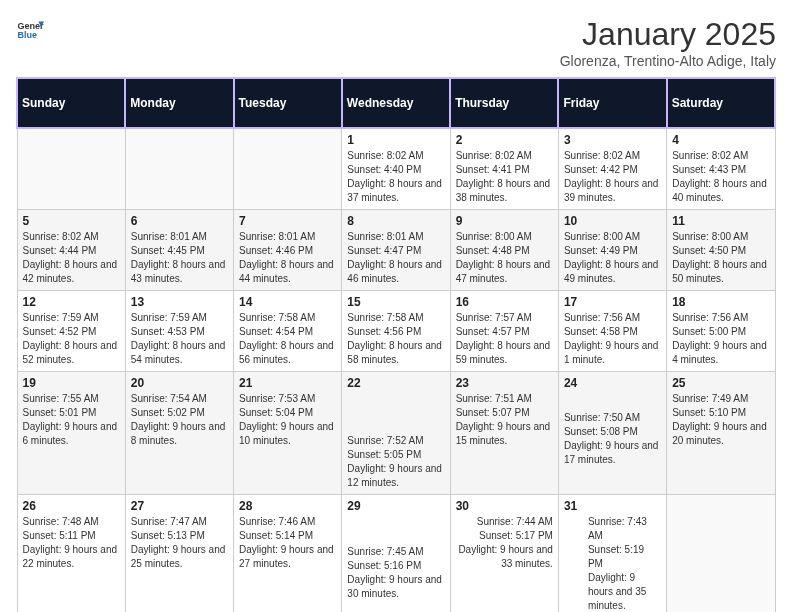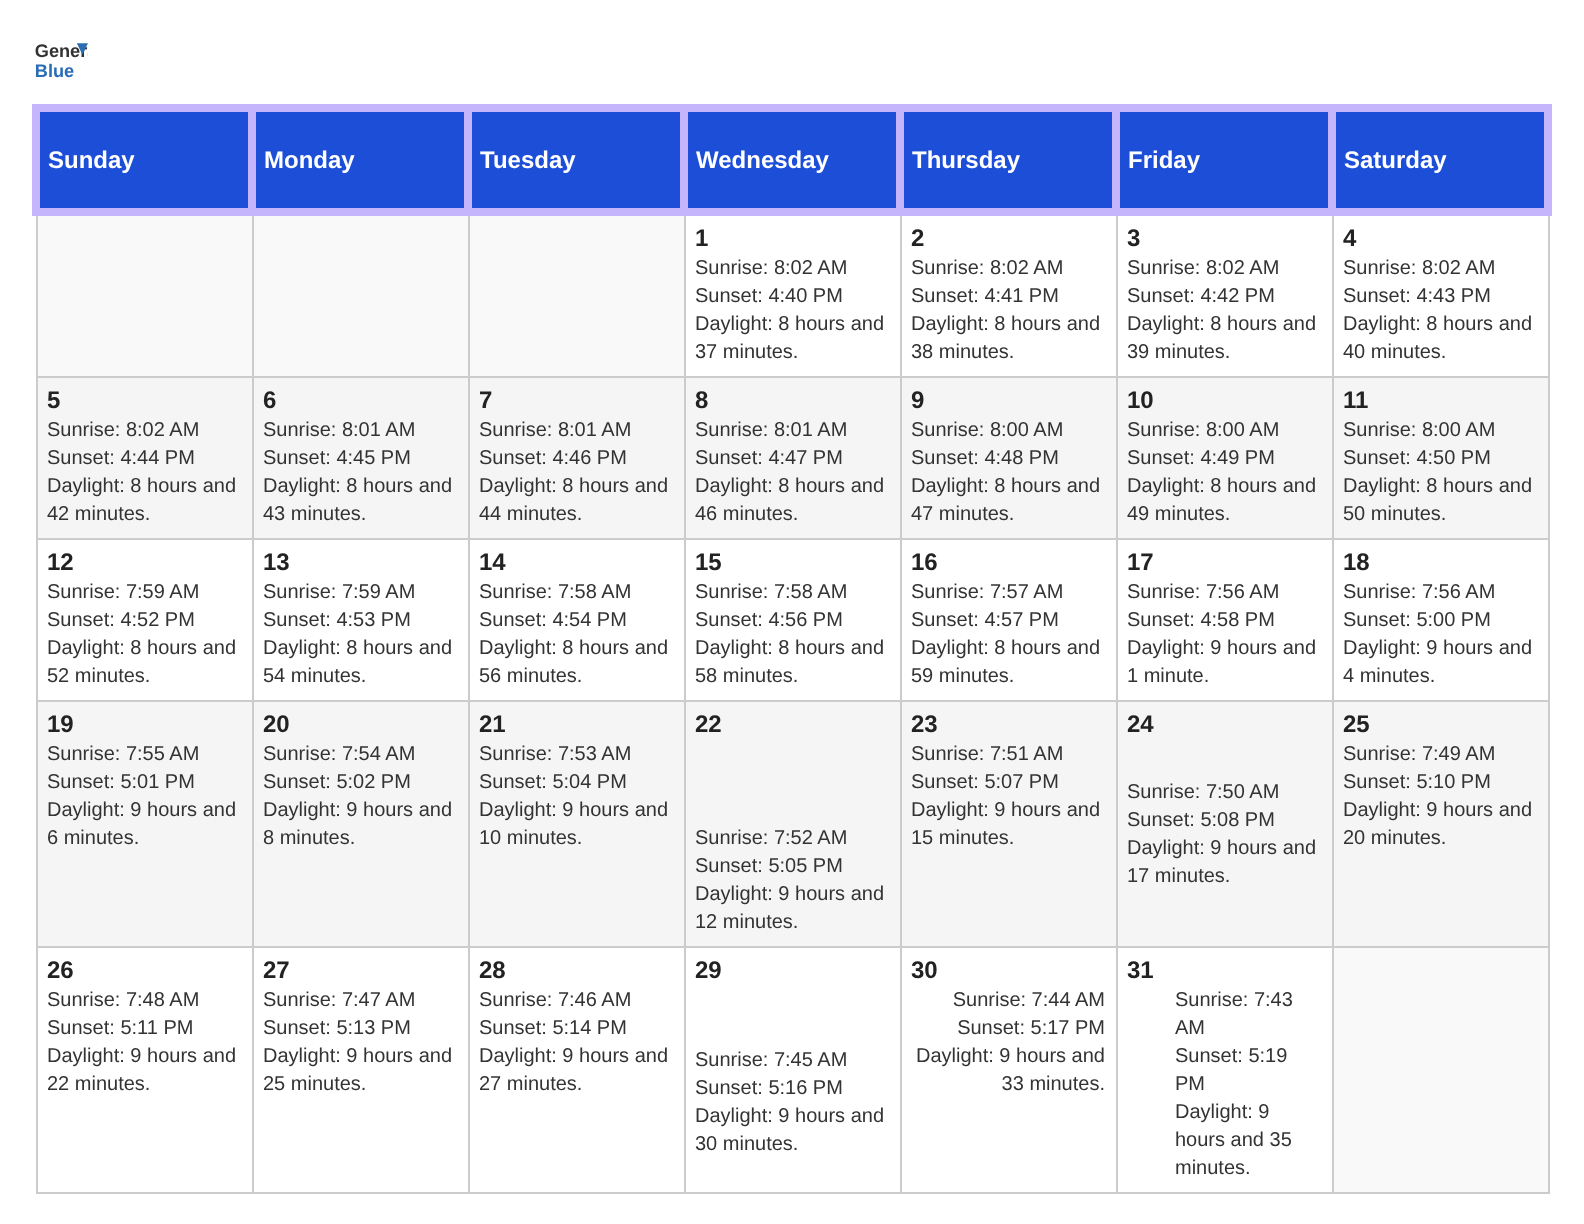--- a/index.html
+++ b/index.html
@@ -36,27 +36,27 @@
     .location {
       font-size: 14px;
       color: #555;
     }
     table {
       width: 100%;
       border-collapse: collapse;
       table-layout: fixed;
     }
     thead th {
-      background: #1d4ed8;
+      background: #0f172a;
       color: #fff;
       font-size: 12px;
       font-weight: bold;
       padding: 17px 4px;
       text-align: left;
-      border: 4px solid #c4b5fd;
+      border: 2px solid #c4b5fd;
     }
     tbody td {
       border: 1px solid #ccc;
       vertical-align: top;
       padding: 4px 5px;
       font-size: 10px;
       color: #333;
       height: 80px;
       background: #fff;
     }
@@ -83,20 +83,22 @@
 
 <div class="header">
   <div class="logo">
     <svg class="logo-icon" viewBox="0 0 40 40" xmlns="http://www.w3.org/2000/svg">
       <text x="2" y="18" font-size="13" font-weight="bold" fill="#333">General</text>
       <text x="2" y="32" font-size="13" font-weight="bold" fill="#2a6db5">Blue</text>
       <polygon points="32,8 40,8 36,16" fill="#2a6db5"></polygon>
     </svg>
   </div>
   <div class="title-block">
+    <div class="month-title">January 2025</div>
+    <div class="location">Glorenza, Trentino-Alto Adige, Italy</div>
   </div>
 </div>
 
 <table>
   <thead>
     <tr id="thead-row">
         <th>Sunday</th>
         <th>Monday</th>
         <th>Tuesday</th>
         <th>Wednesday</th>

